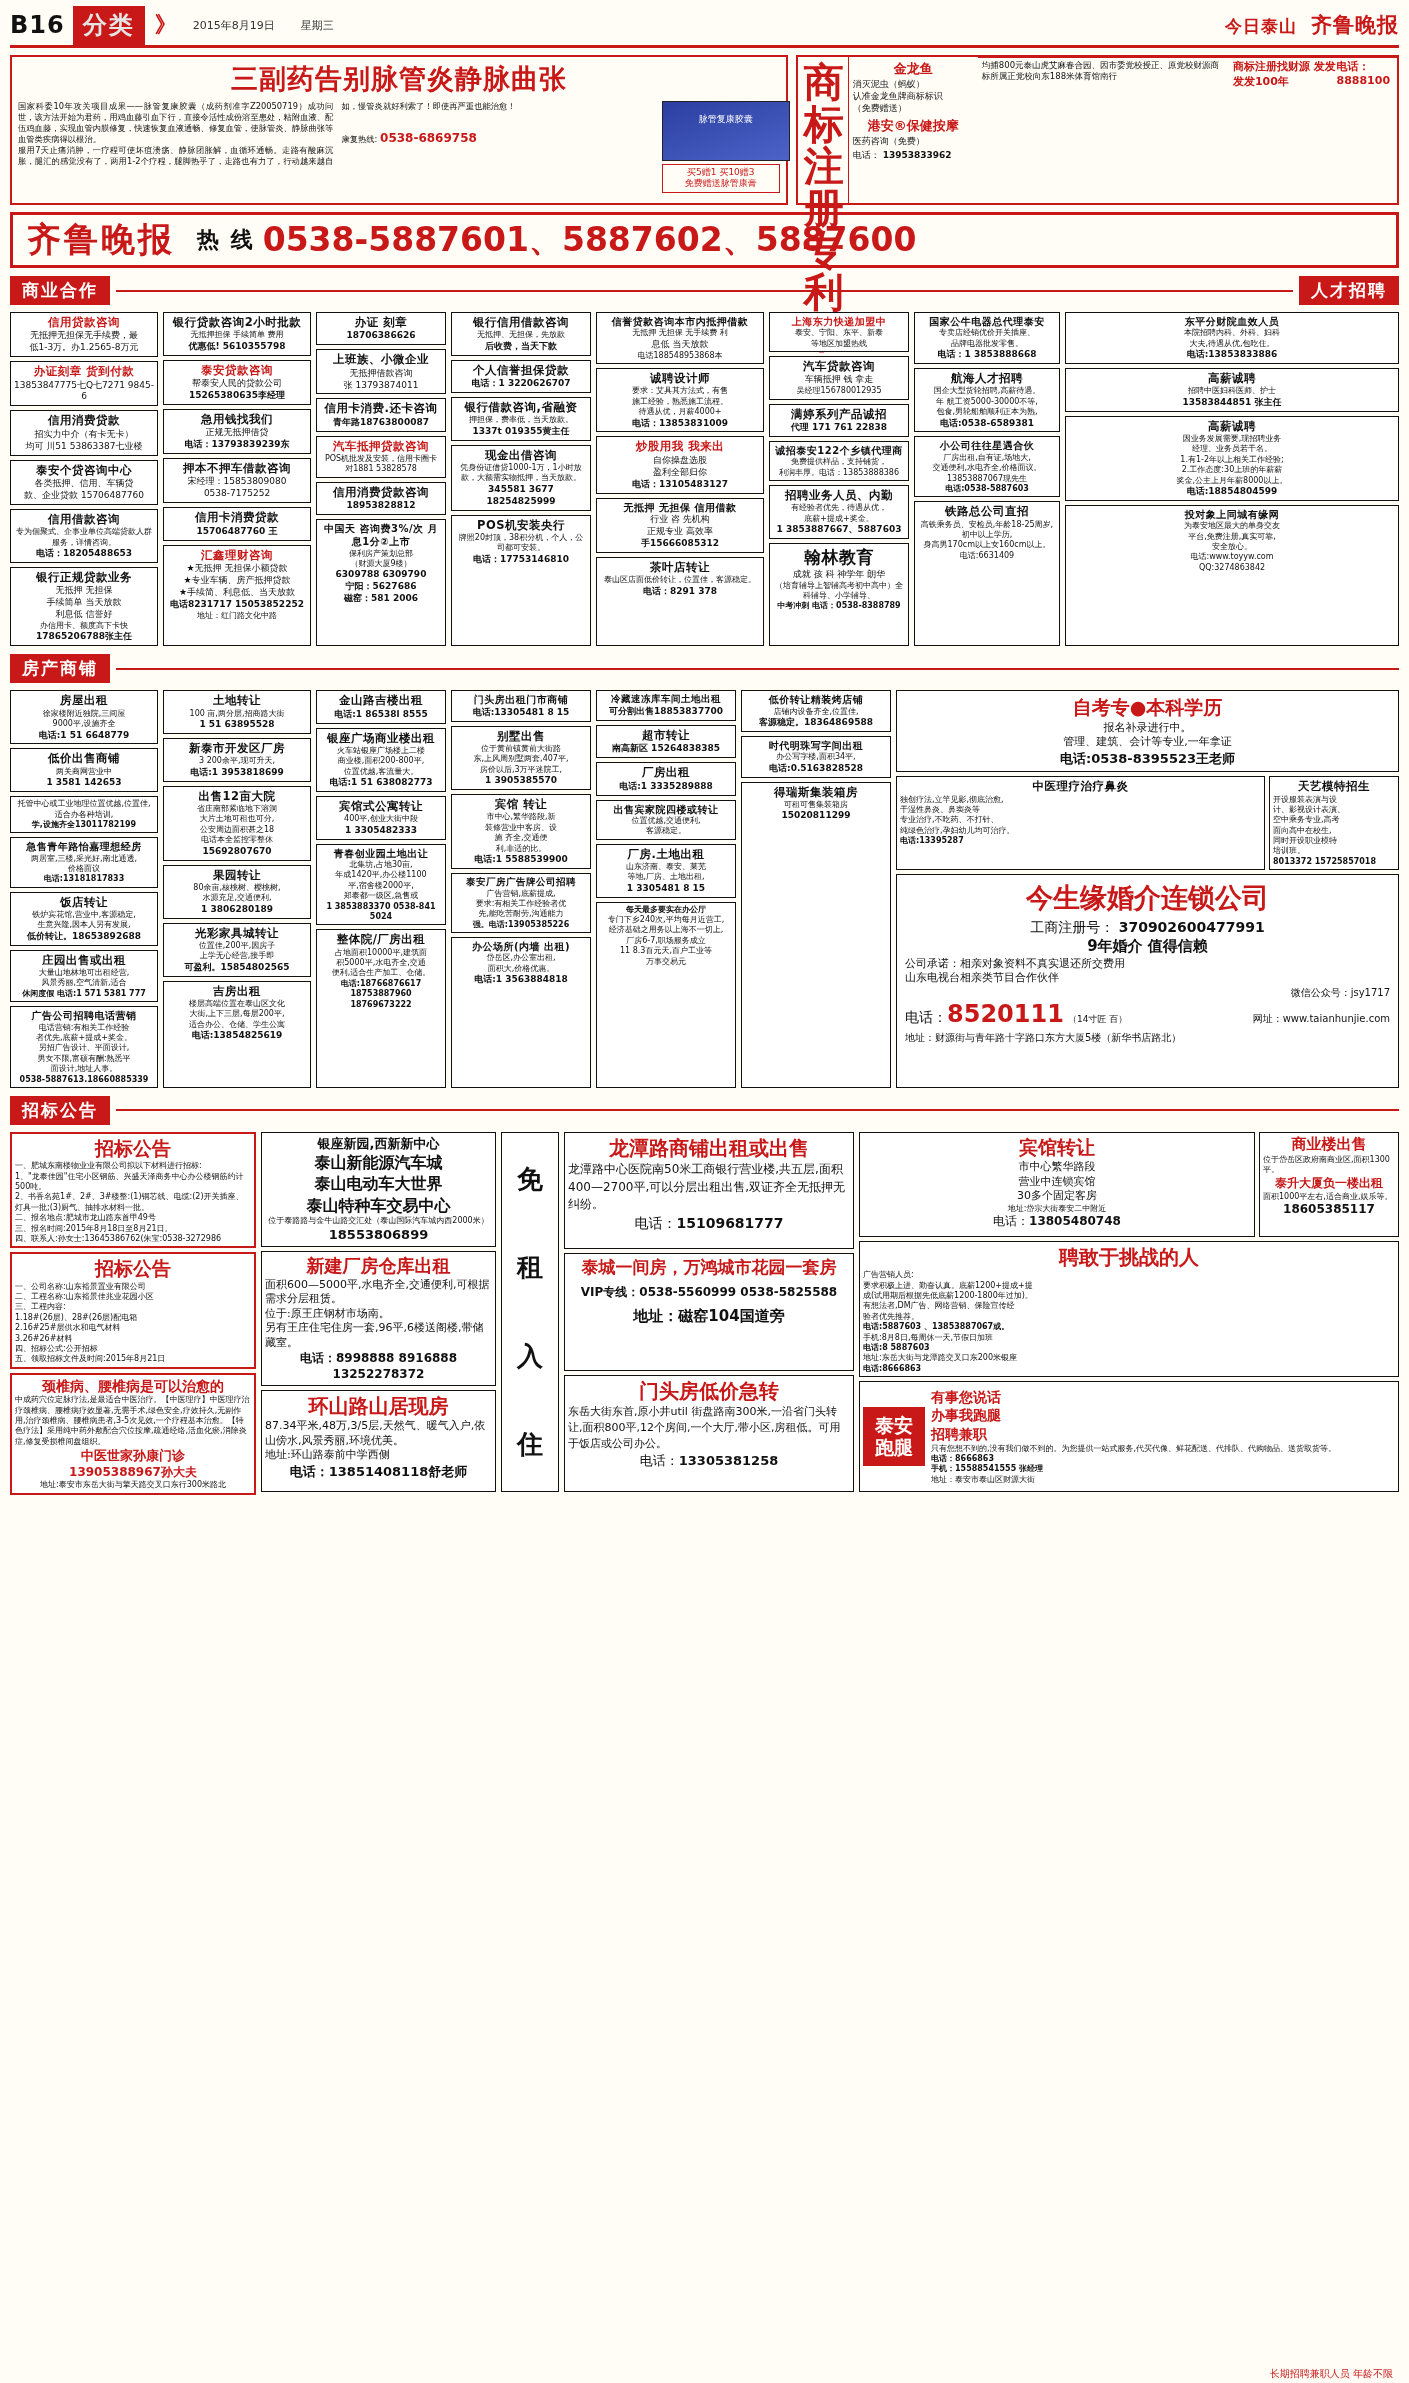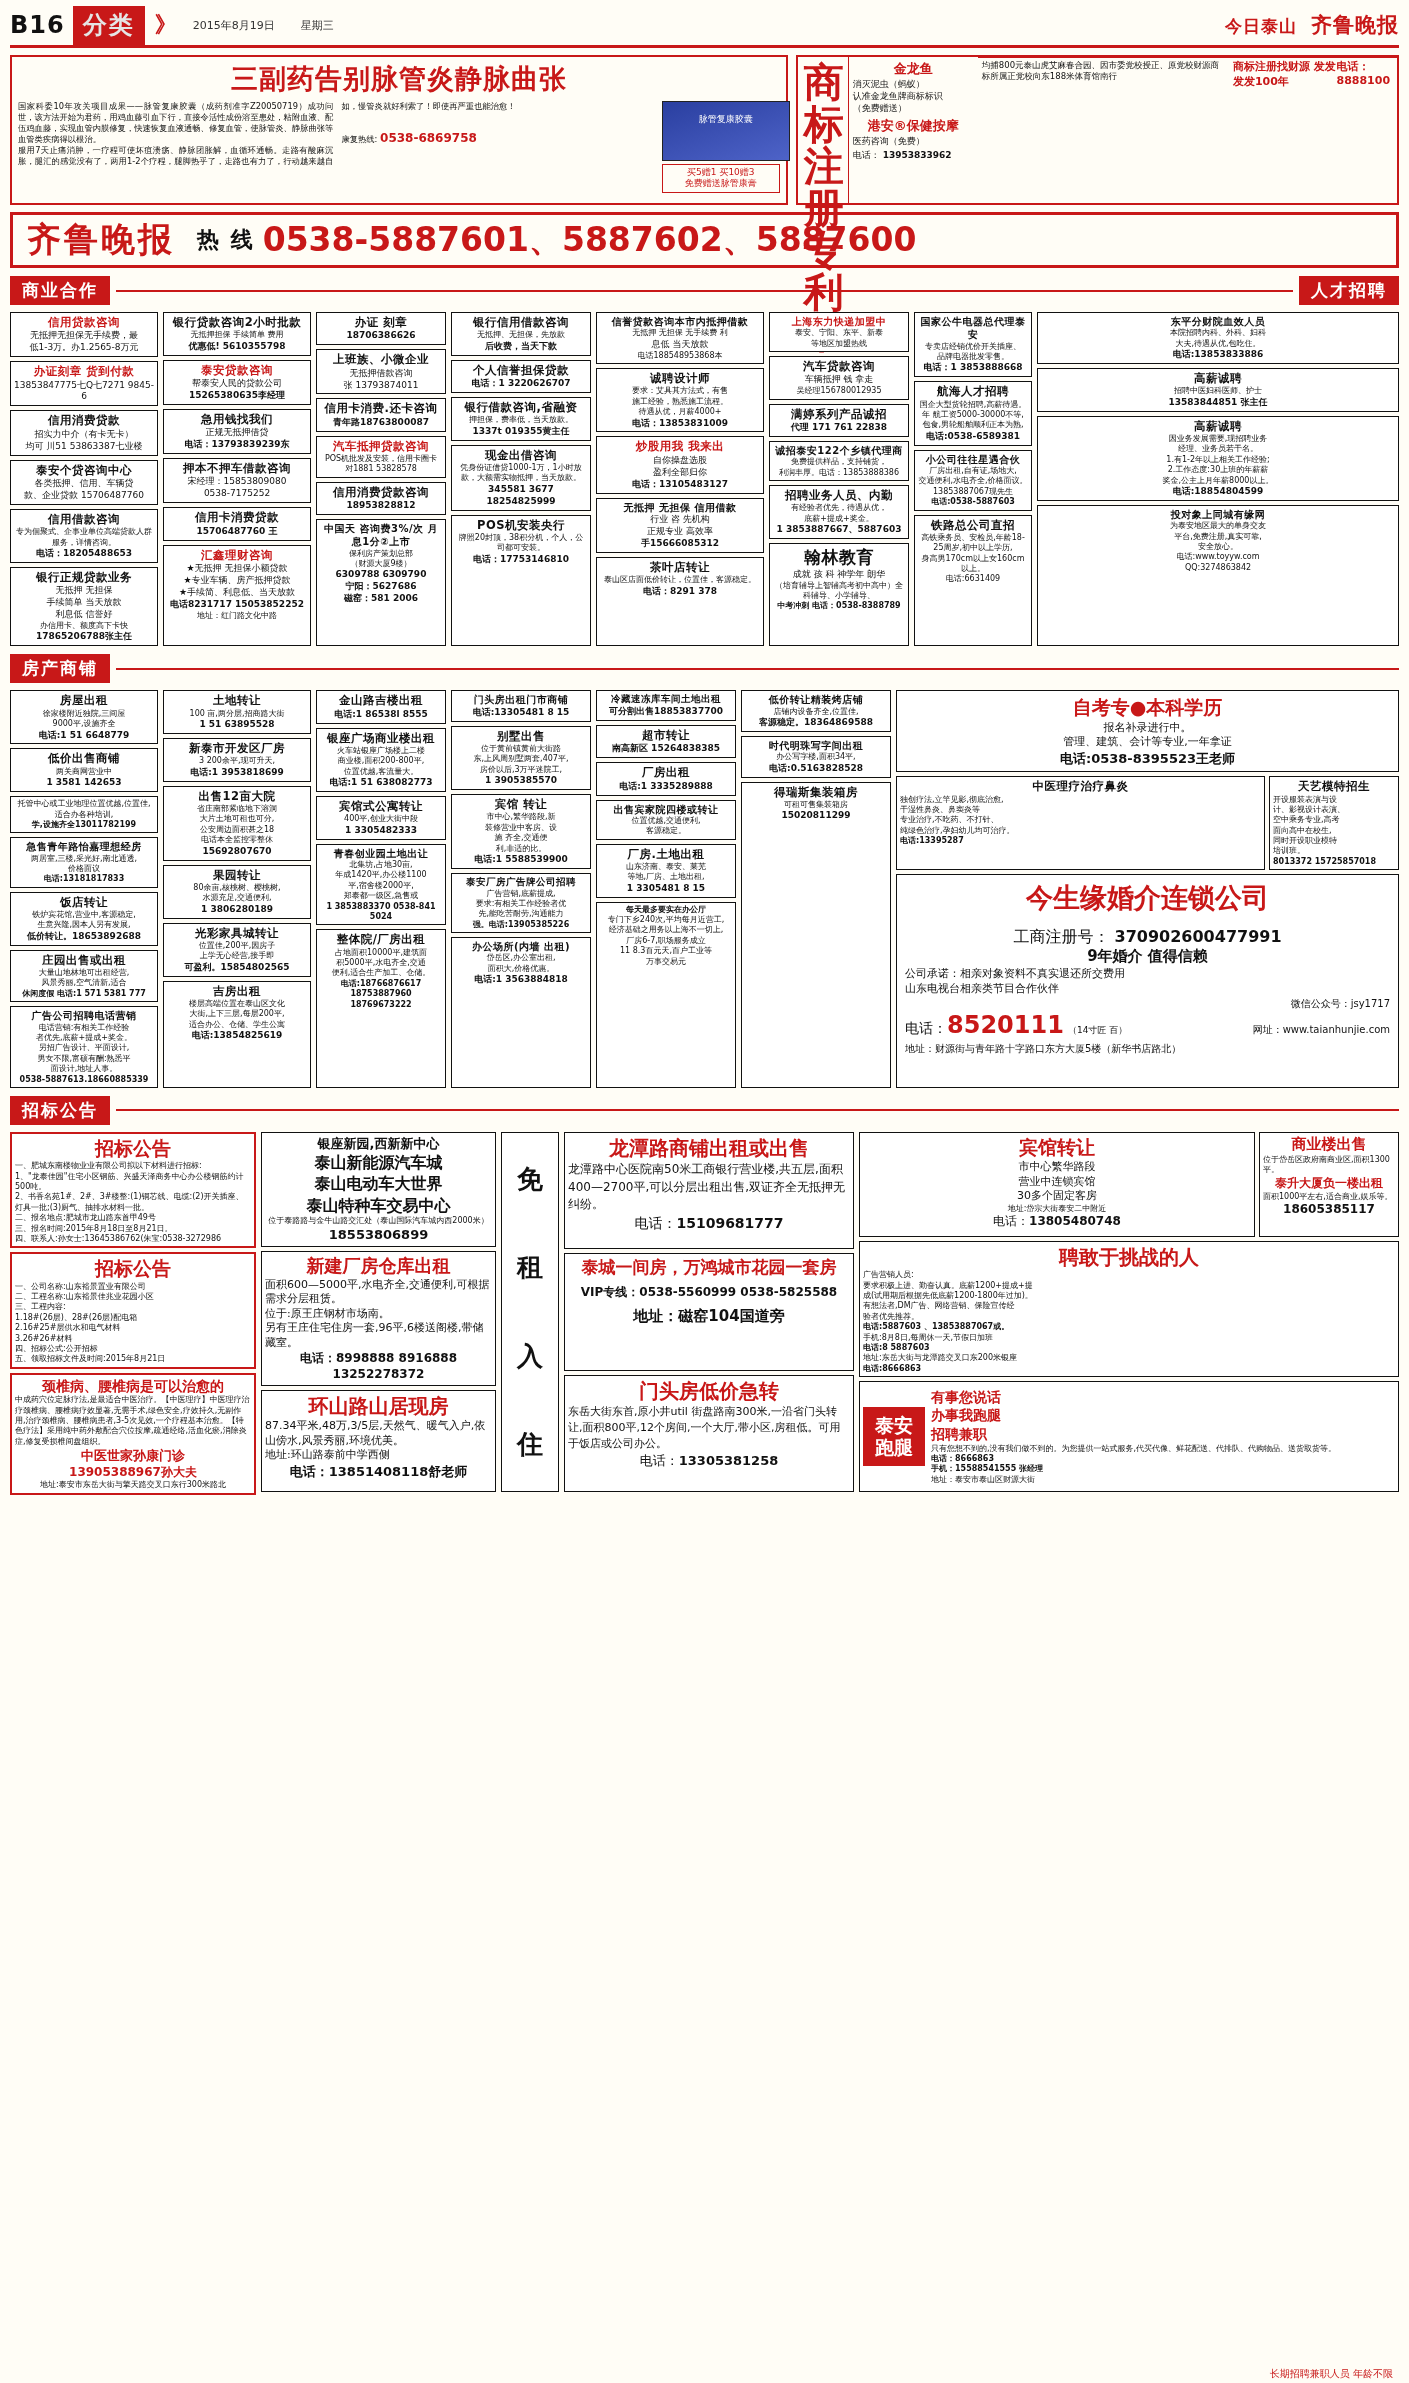--- a/index.html
+++ b/index.html
@@ -339,21 +339,21 @@
           <div class="ln b">1 3853887667、5887603</div>
         </div>
       <div class="ad" style="flex:1">
           <div class="ttl" style="font-size:17px">翰林教育</div>
           <div class="ln">成就 孩 科 神学年 朗华</div>
           <div class="ln small">（培育辅导上智辅高考初中高中）全科辅导、小学辅导、</div>
           <div class="ln b small">中考冲刺 电话：0538-8388789</div>
         </div>
     </div>
 
-    <div class="col" style="width:118px">
+    <div class="col" style="width:146px">
       <div class="ad">
           <div class="ttl" style="font-size:10px">国家公牛电器总代理泰安</div>
           <div class="ln small">专卖店经销优价开关插座、</div>
           <div class="ln small">品牌电器批发零售。</div>
           <div class="ln b">电话：1 3853888668</div>
         </div>
       <div class="ad">
           <div class="ttl">航海人才招聘</div>
           <div class="ln small">国企大型货轮招聘,高薪待遇。</div>
           <div class="ln small">年  航工资5000-30000不等,</div>
@@ -643,21 +643,21 @@
           <div class="small">计、影视设计表演、</div>
           <div class="small">空中乘务专业,高考</div>
           <div class="small">面向高中在校生,</div>
           <div class="small">同时开设职业模特</div>
           <div class="small">培训班。</div>
           <div class="small b">8013372  15725857018</div>
         </div>
       </div>
       <div class="ad" style="flex:1;padding:5px 8px">
         <div class="bigtitle" style="font-size:27px">今生缘婚介连锁公司</div>
-        <div class="ctr" style="font-size:16px;margin-top:10px;">
+        <div class="ctr" style="font-size:14px;margin-top:2px;">
           <span>工商注册号：</span>
           <span class="b">370902600477991</span>
         </div>
         <div class="ctr b" style="font-size:15px">9年婚介    值得信赖</div>
         <div style="font-size:11px">公司承诺：相亲对象资料不真实退还所交费用</div>
         <div style="font-size:11px">山东电视台相亲类节目合作伙伴</div>
         <div style="font-size:10px;text-align:right">微信公众号：jsy1717</div>
         <div style="display:flex;align-items:baseline;">
           <span style="font-size:14px">电话：</span>
           <span class="red b" style="font-size:24px">8520111</span>

